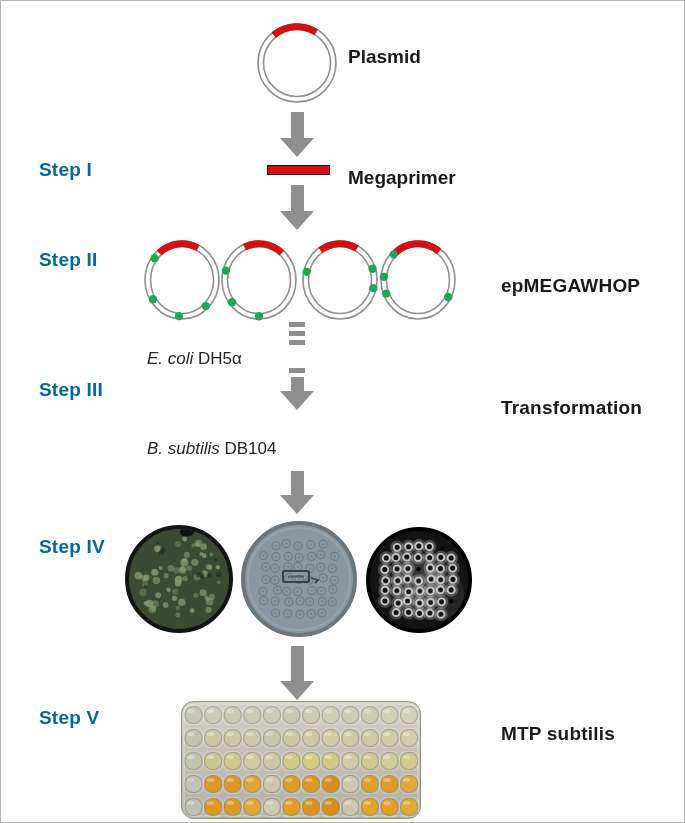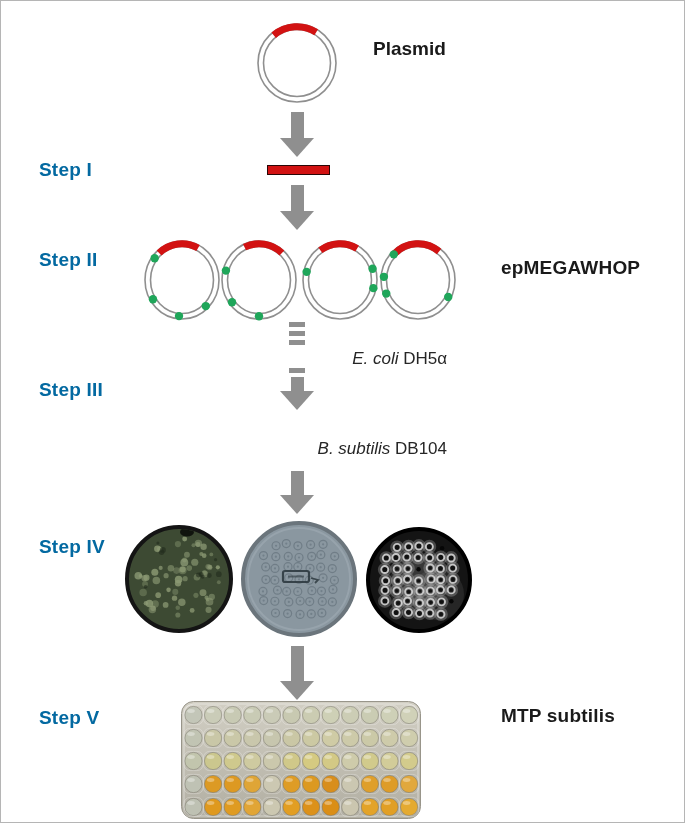--- a/index.html
+++ b/index.html
@@ -7,28 +7,29 @@
     position:relative;width:685px;height:823px;background:#ffffff;
     border:1px solid #b5b5b5;box-sizing:border-box;overflow:hidden;
     font-family:"Liberation Sans",sans-serif;
   }
   .step-label{
     position:absolute;left:38px;font-weight:bold;font-size:19px;color:#0369a1;
     letter-spacing:.2px;white-space:nowrap;
   }
   .right-label{
     position:absolute;left:500px;font-weight:bold;font-size:19px;color:#1a1a1a;
-    letter-spacing:.2px;white-space:nowrap;
+    letter-spacing:.2px;white-space:nowrap;margin-top:18px;
   }
   .mid-label{
-    position:absolute;left:372px;font-weight:bold;font-size:19px;color:#1a1a1a;
+    position:absolute;left:347px;font-weight:bold;font-size:19px;color:#1a1a1a;
     white-space:nowrap;
+    margin-top:8px;
   }
   .center-text{
-    position:absolute;left:146px;width:300px;text-align:right;
+    position:absolute;left:146px;width:300px;text-align:left;
     font-size:17px;color:#262626;white-space:nowrap;
   }
   .it{font-style:italic;}
   .block-arrow{
     position:absolute;width:34px;display:flex;flex-direction:column;align-items:center;
   }
   .block-arrow .shaft{width:13px;background:var(--arrow);flex:1;}
   .block-arrow .head{
     width:0;height:0;border-left:17px solid transparent;border-right:17px solid transparent;
     border-top:19px solid var(--arrow);
@@ -52,20 +53,21 @@
     </svg>
   <div class="mid-label" style="top:37px">Plasmid</div>
 
   <div class="block-arrow" style="left:279px;top:111px;height:45px">
       <div class="shaft"></div>
       <div class="head"></div>
     </div>
 
   <div class="step-label" style="top:158px">Step I</div>
   <div class="megaprimer"></div>
+  <div class="mid-label" style="top:158px">Megaprimer</div>
 
   <div class="block-arrow" style="left:279px;top:184px;height:45px">
       <div class="shaft"></div>
       <div class="head"></div>
     </div>
 
   <div class="step-label" style="top:248px">Step II</div>
   <svg style="left:140px;top:236px" width="82" height="86">
       <ellipse cx="41" cy="43" rx="37" ry="39" fill="none" stroke="#8f8f8f" stroke-width="1.6"></ellipse>
       <ellipse cx="41" cy="43" rx="31.5" ry="33.5" fill="none" stroke="#8f8f8f" stroke-width="1.6"></ellipse>
@@ -106,20 +108,21 @@
   <div class="dash" style="top:330px"></div>
   <div class="dash" style="top:339px"></div>
   <div class="center-text" style="top:348px"><span class="it">E. coli</span><span> DH5α</span></div>
   <div class="dash" style="top:367px"></div>
   <div class="block-arrow" style="left:279px;top:376px;height:33px">
       <div class="shaft"></div>
       <div class="head"></div>
     </div>
 
   <div class="step-label" style="top:378px">Step III</div>
+  <div class="right-label" style="top:378px">Transformation</div>
 
   <div class="center-text" style="top:438px"><span class="it">B. subtilis</span><span> DB104</span></div>
 
   <div class="block-arrow" style="left:279px;top:470px;height:43px">
       <div class="shaft"></div>
       <div class="head"></div>
     </div>
 
   <div class="step-label" style="top:535px">Step IV</div>
   <svg style="left:124px;top:524px" width="108" height="108">

